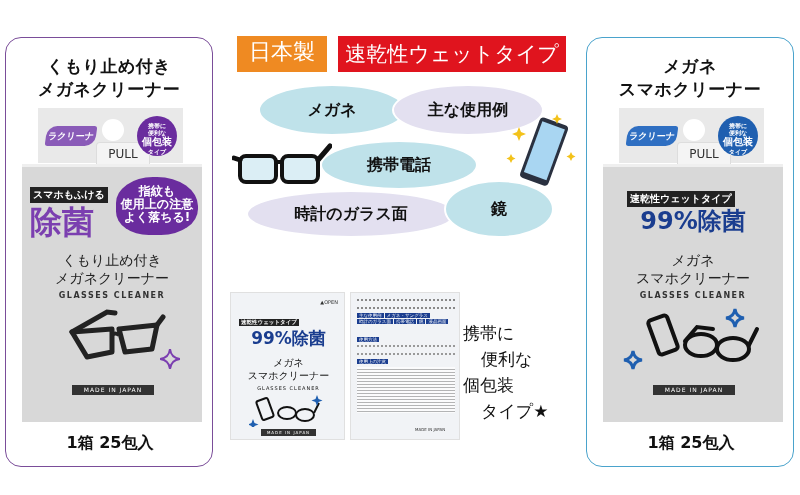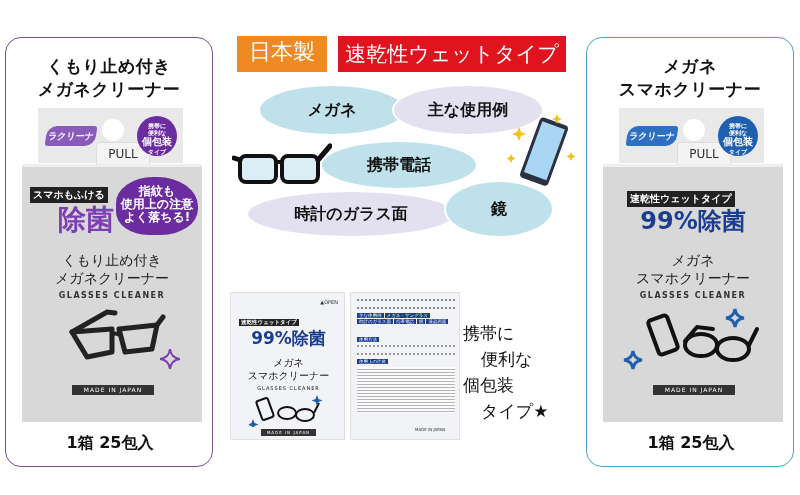--- a/index.html
+++ b/index.html
@@ -56,21 +56,21 @@
       <div class="pull">PULL</div>
       <div class="badge" style="background:#6a2c9e;">
         <span>携帯に</span><br>
         <span>便利な</span>
         <b>個包装</b>
         <span>タイプ</span>
       </div>
     </div>
     <div class="box">
       <div class="black-label" style="left:8px;top:20px;">スマホもふける</div>
-      <div class="big-red" style="left:8px;top:34px;font-size:28px;color:#7b3fb0;margin-left:28px;">除菌</div>
+      <div class="big-red" style="left:8px;top:34px;font-size:32px;color:#7b3fb0;">除菌</div>
       <div class="cloud">
         <div>指紋も</div>
         <div>使用上の注意</div>
         <div>よく落ちる!</div>
       </div>
       <div class="prod-name" style="top:84px;">
         <div>くもり止め付き</div>
         <div>メガネクリーナー</div>
       </div>
       <div class="eng" style="top:124px;">GLASSES CLEANER</div>

